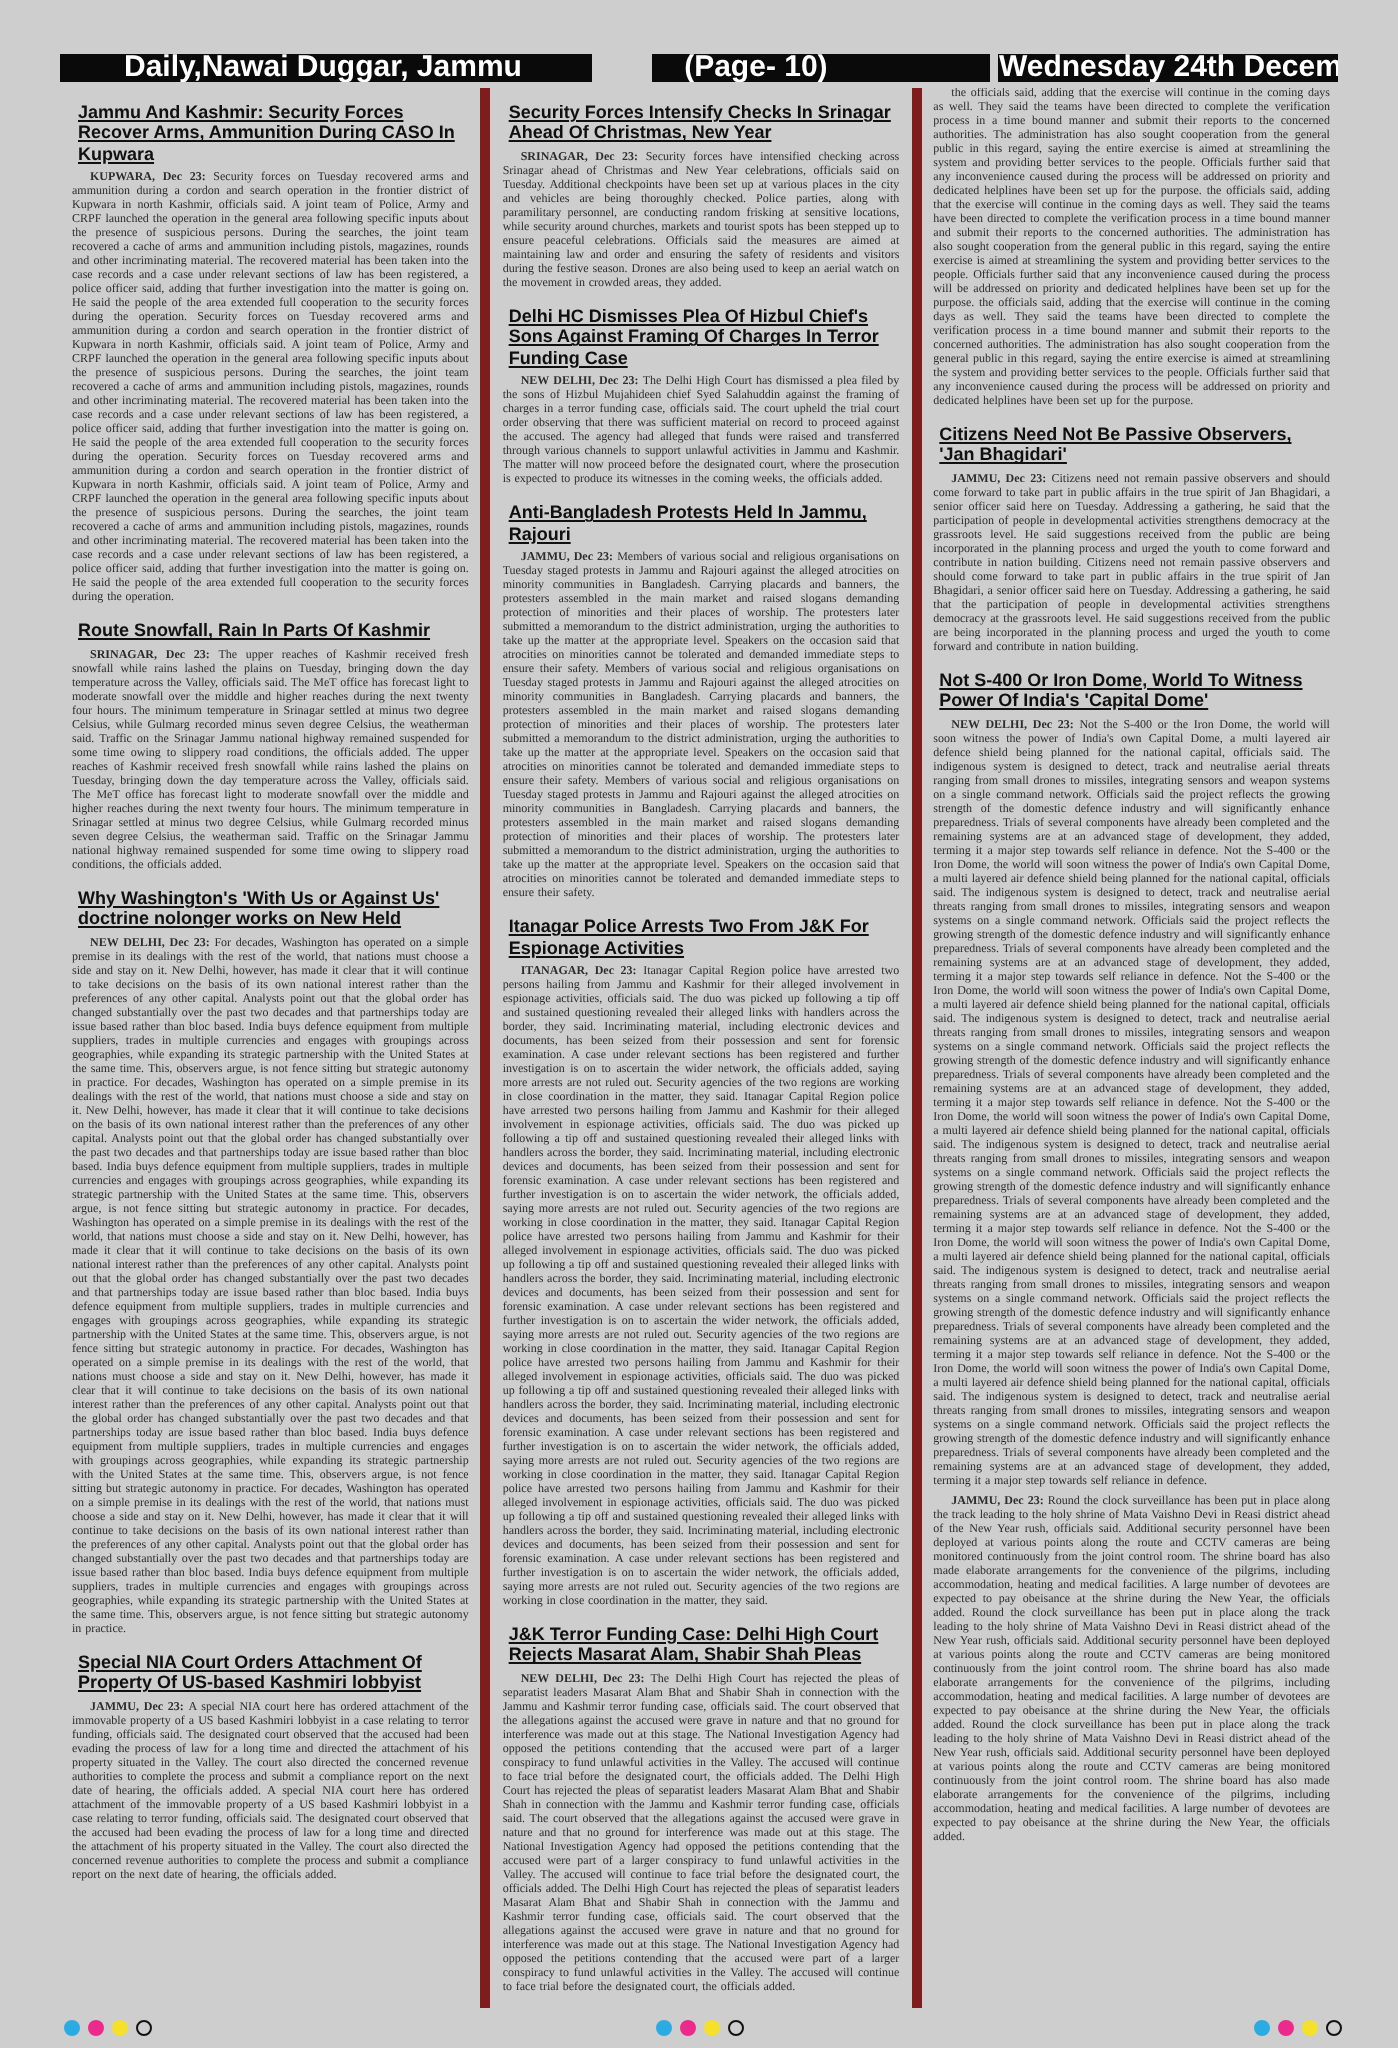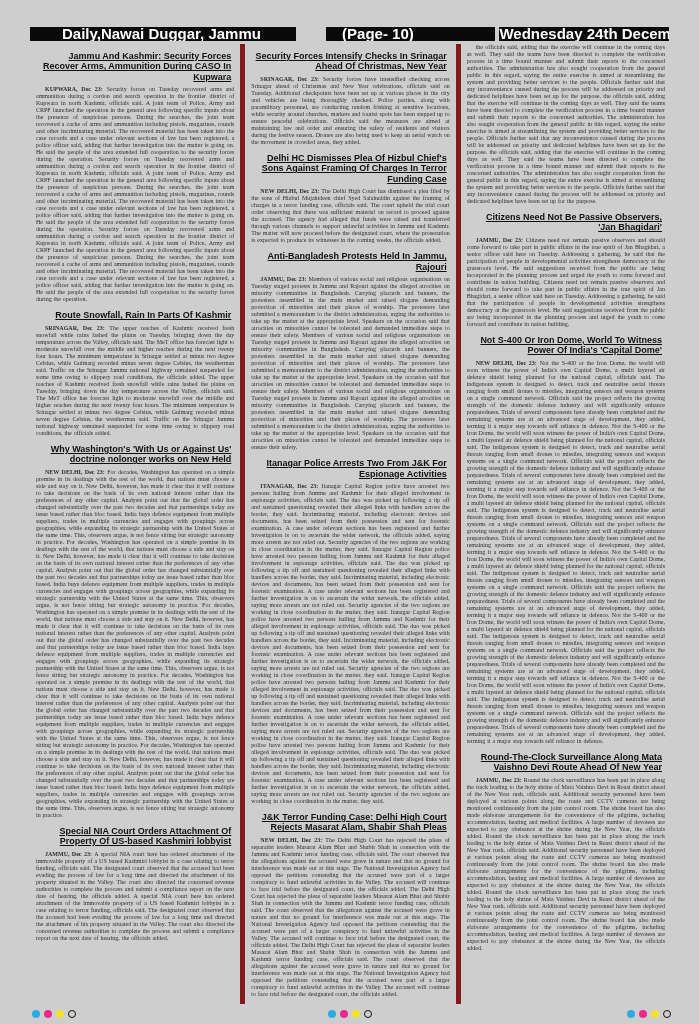--- a/index.html
+++ b/index.html
@@ -22,21 +22,21 @@
   .mast-right{flex:1.05;}
   
   .columns{
     position:absolute;top:44px;left:30px;right:28px;bottom:20px;
     display:flex;
   }
   .col{flex:1 1 0;min-width:0;height:100%;overflow:hidden;padding:0 6px;}
   .col + .col{border-left:5px solid #7f1d1d;}
   .headline{
     font-family:"Liberation Sans", sans-serif;font-weight:700;
-    font-size:9px;line-height:1.16;text-align:right;
+    font-size:9px;line-height:1.16;text-align:left;
     color:#101010;text-decoration:underline;
     margin:7px 3px 4px;
   }
   .body{
     font-size:6px;line-height:7px;text-align:justify;
     color:#2d2d2d;margin:0 0 3px;text-indent:9px;
     filter:blur(0.32px);
     word-spacing:0.4px;
   }
   .dateline{font-weight:bold;}
@@ -107,21 +107,20 @@
         </div>
         <div>
           <div class="headline">Citizens Need Not Be Passive Observers, 'Jan Bhagidari'</div>
           <div class="body"><span class="dateline">JAMMU, Dec 23: </span>Citizens need not remain passive observers and should come forward to take part in public affairs in the true spirit of Jan Bhagidari, a senior officer said here on Tuesday. Addressing a gathering, he said that the participation of people in developmental activities strengthens democracy at the grassroots level. He said suggestions received from the public are being incorporated in the planning process and urged the youth to come forward and contribute in nation building. Citizens need not remain passive observers and should come forward to take part in public affairs in the true spirit of Jan Bhagidari, a senior officer said here on Tuesday. Addressing a gathering, he said that the participation of people in developmental activities strengthens democracy at the grassroots level. He said suggestions received from the public are being incorporated in the planning process and urged the youth to come forward and contribute in nation building. </div>
         </div>
         <div>
           <div class="headline">Not S-400 Or Iron Dome, World To Witness Power Of India's 'Capital Dome'</div>
           <div class="body"><span class="dateline">NEW DELHI, Dec 23: </span>Not the S-400 or the Iron Dome, the world will soon witness the power of India's own Capital Dome, a multi layered air defence shield being planned for the national capital, officials said. The indigenous system is designed to detect, track and neutralise aerial threats ranging from small drones to missiles, integrating sensors and weapon systems on a single command network. Officials said the project reflects the growing strength of the domestic defence industry and will significantly enhance preparedness. Trials of several components have already been completed and the remaining systems are at an advanced stage of development, they added, terming it a major step towards self reliance in defence. Not the S-400 or the Iron Dome, the world will soon witness the power of India's own Capital Dome, a multi layered air defence shield being planned for the national capital, officials said. The indigenous system is designed to detect, track and neutralise aerial threats ranging from small drones to missiles, integrating sensors and weapon systems on a single command network. Officials said the project reflects the growing strength of the domestic defence industry and will significantly enhance preparedness. Trials of several components have already been completed and the remaining systems are at an advanced stage of development, they added, terming it a major step towards self reliance in defence. Not the S-400 or the Iron Dome, the world will soon witness the power of India's own Capital Dome, a multi layered air defence shield being planned for the national capital, officials said. The indigenous system is designed to detect, track and neutralise aerial threats ranging from small drones to missiles, integrating sensors and weapon systems on a single command network. Officials said the project reflects the growing strength of the domestic defence industry and will significantly enhance preparedness. Trials of several components have already been completed and the remaining systems are at an advanced stage of development, they added, terming it a major step towards self reliance in defence. Not the S-400 or the Iron Dome, the world will soon witness the power of India's own Capital Dome, a multi layered air defence shield being planned for the national capital, officials said. The indigenous system is designed to detect, track and neutralise aerial threats ranging from small drones to missiles, integrating sensors and weapon systems on a single command network. Officials said the project reflects the growing strength of the domestic defence industry and will significantly enhance preparedness. Trials of several components have already been completed and the remaining systems are at an advanced stage of development, they added, terming it a major step towards self reliance in defence. Not the S-400 or the Iron Dome, the world will soon witness the power of India's own Capital Dome, a multi layered air defence shield being planned for the national capital, officials said. The indigenous system is designed to detect, track and neutralise aerial threats ranging from small drones to missiles, integrating sensors and weapon systems on a single command network. Officials said the project reflects the growing strength of the domestic defence industry and will significantly enhance preparedness. Trials of several components have already been completed and the remaining systems are at an advanced stage of development, they added, terming it a major step towards self reliance in defence. Not the S-400 or the Iron Dome, the world will soon witness the power of India's own Capital Dome, a multi layered air defence shield being planned for the national capital, officials said. The indigenous system is designed to detect, track and neutralise aerial threats ranging from small drones to missiles, integrating sensors and weapon systems on a single command network. Officials said the project reflects the growing strength of the domestic defence industry and will significantly enhance preparedness. Trials of several components have already been completed and the remaining systems are at an advanced stage of development, they added, terming it a major step towards self reliance in defence. </div>
         </div>
         <div>
-          <div class="headline">Round-The-Clock Surveillance Along Mata Vaishno Devi Route Ahead Of New Year</div>
           <div class="body"><span class="dateline">JAMMU, Dec 23: </span>Round the clock surveillance has been put in place along the track leading to the holy shrine of Mata Vaishno Devi in Reasi district ahead of the New Year rush, officials said. Additional security personnel have been deployed at various points along the route and CCTV cameras are being monitored continuously from the joint control room. The shrine board has also made elaborate arrangements for the convenience of the pilgrims, including accommodation, heating and medical facilities. A large number of devotees are expected to pay obeisance at the shrine during the New Year, the officials added. Round the clock surveillance has been put in place along the track leading to the holy shrine of Mata Vaishno Devi in Reasi district ahead of the New Year rush, officials said. Additional security personnel have been deployed at various points along the route and CCTV cameras are being monitored continuously from the joint control room. The shrine board has also made elaborate arrangements for the convenience of the pilgrims, including accommodation, heating and medical facilities. A large number of devotees are expected to pay obeisance at the shrine during the New Year, the officials added. Round the clock surveillance has been put in place along the track leading to the holy shrine of Mata Vaishno Devi in Reasi district ahead of the New Year rush, officials said. Additional security personnel have been deployed at various points along the route and CCTV cameras are being monitored continuously from the joint control room. The shrine board has also made elaborate arrangements for the convenience of the pilgrims, including accommodation, heating and medical facilities. A large number of devotees are expected to pay obeisance at the shrine during the New Year, the officials added. </div>
         </div>
       </div>
     </div>
 
   <div class="regmarks">
     <div class="reg-group reg-left">
         <span class="dot" style="background: rgb(42, 171, 226);"></span>
         <span class="dot" style="background: rgb(236, 42, 140);"></span>
         <span class="dot" style="background: rgb(245, 225, 44);"></span>

